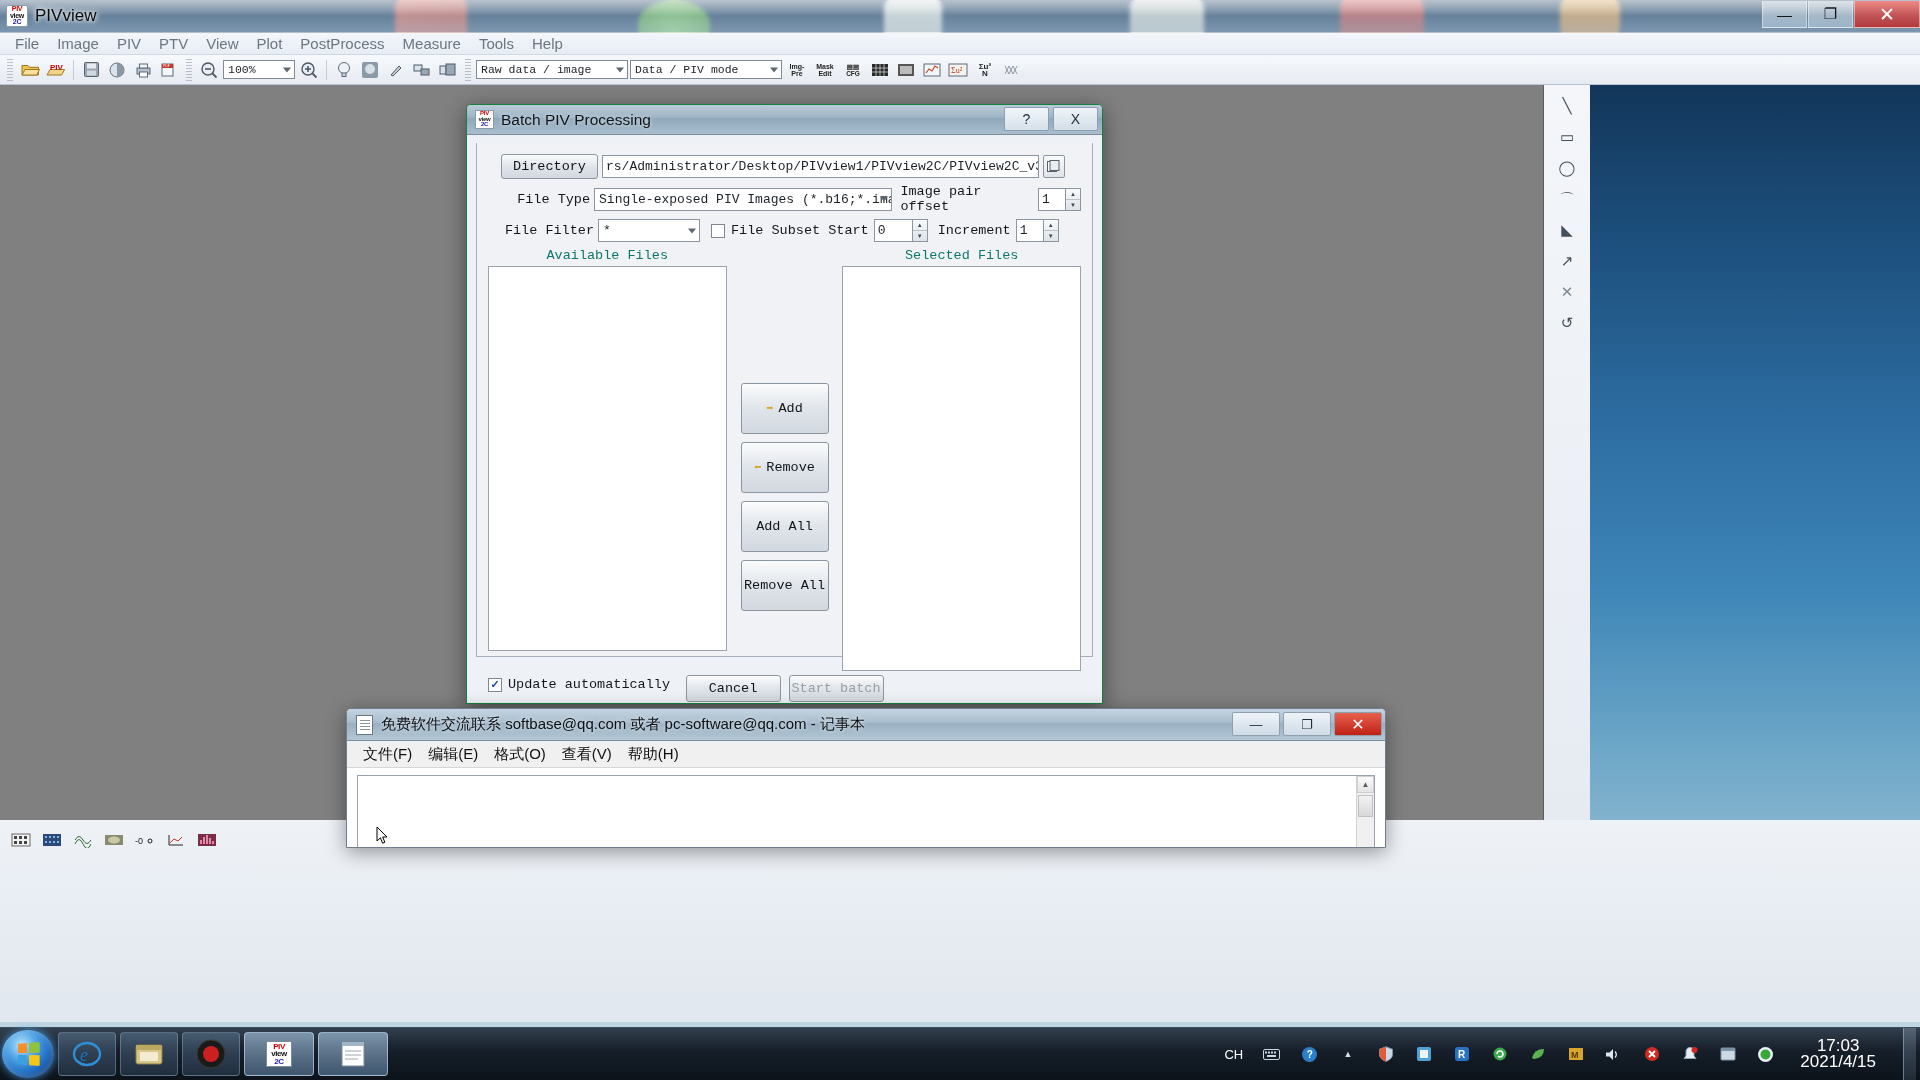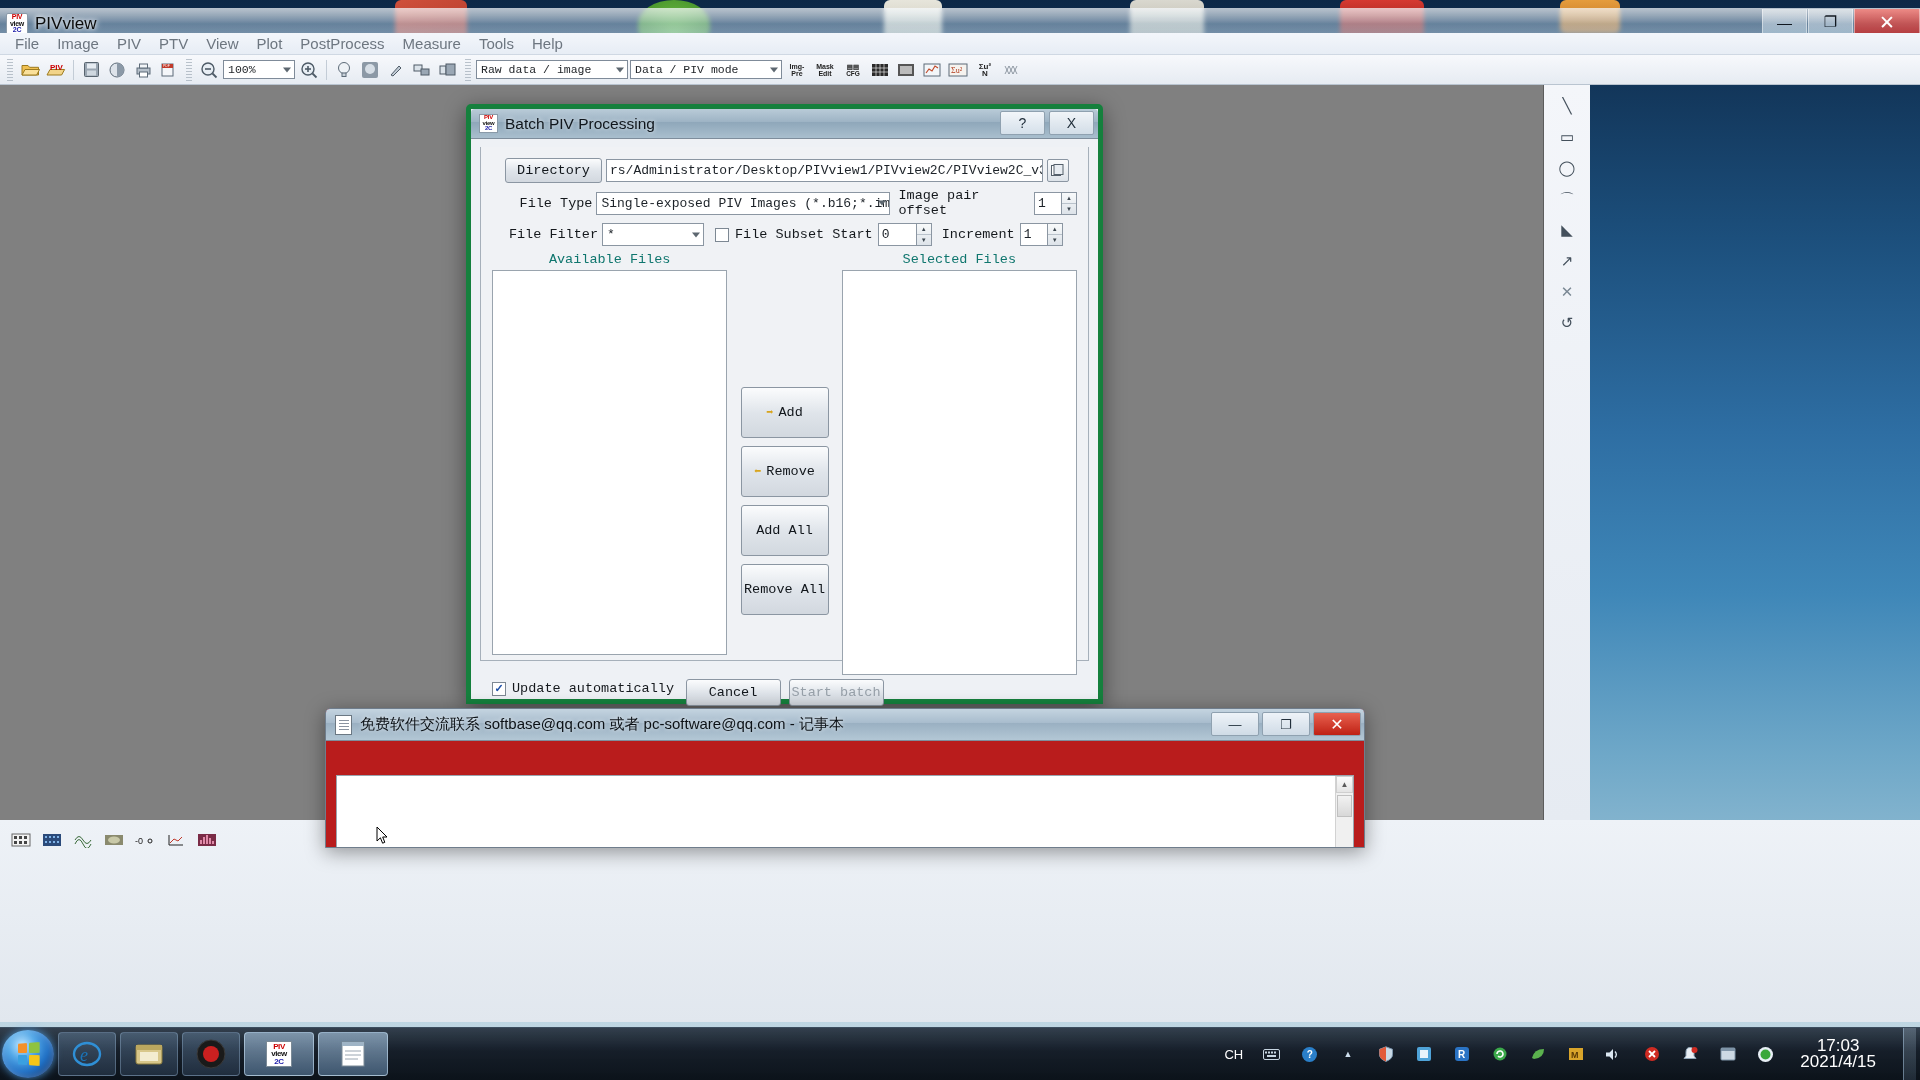--- a/index.html
+++ b/index.html
@@ -15,21 +15,21 @@
     position:absolute; inset:0;
     background:
       linear-gradient(180deg,#0d2847 0%, #1c4f7c 22%, #2e6ea3 40%, #3f87b8 55%, #6fa8c8 70%, #9ec3d6 85%, #cfe0e8 100%);
   }
   .dt-icon-blob { position:absolute; border-radius:6px; opacity:.95; }
   
   #app-window {
     position:absolute; left:0; top:0; width:1920px; height:1022px;
   }
   #app-titlebar {
-    position:absolute; left:0; top:8px; width:1920px; height:33px;
+    position:absolute; left:0; top:0; width:1920px; height:33px;
     background:linear-gradient(180deg, rgba(236,245,252,.55), rgba(176,204,226,.5) 48%, rgba(150,186,214,.55));
     backdrop-filter: blur(2px);
     display:flex; align-items:center;
     border-bottom:1px solid rgba(255,255,255,.35);
   }
   #app-titlebar .glass-overlay{
     position:absolute; inset:0;
     background:linear-gradient(180deg,rgba(255,255,255,.42),rgba(255,255,255,.05) 50%, rgba(255,255,255,.22));
     pointer-events:none;
   }
@@ -119,21 +119,21 @@
     font-size:12px; color:#333;}
   #statusbar {
     position:absolute; right:0; top:-12px; width:376px; height:30px;
     display:flex;align-items:center;justify-content:flex-end;padding-right:8px;
     font-size:13.5px;color:#1a1a1a;
   }
   
   #batch-dialog {
     position:absolute; left:466px; top:104px; width:637px; height:600px;
     background:#eef1f5;
-    border:5px solid #15803d;
+    border:1px solid #15803d;
     border-radius:5px 5px 0 0;
     box-shadow:0 5px 22px rgba(0,0,0,.45);
     z-index:30;
   }
   #batch-titlebar {
     height:30px;
     background:linear-gradient(180deg,#b9cbd8,#9db3c4 45%,#8fa7ba 46%,#a9bfce);
     border-radius:4px 4px 0 0;
     display:flex;align-items:center; padding-left:8px;
     border-bottom:1px solid #7e8d9c;
@@ -212,22 +212,22 @@
   .arrow-g{ color:#d8a41c; font-size:12px; margin-right:5px;}
   
   .dlg-footer{
     position:absolute; left:0; bottom:-46px; width:100%;
     display:flex;justify-content:center;gap:8px;
   }
   .dlg-footer .btn3d{ width:95px; padding:5px 0; }
   .btn3d.disabled{ color:#97a0a9; }
   
   #notepad{
-    position:absolute; left:325px; top:708px; width:1040px; height:140px;
-    background:#b91c1c; border:1px solid #6f7d8c; border-radius:5px 5px 0 0;
+    position:absolute; left:346px; top:708px; width:1040px; height:140px;
+    background:#ffffff; border:1px solid #6f7d8c; border-radius:5px 5px 0 0;
     box-shadow:0 4px 20px rgba(0,0,0,.4);
     z-index:40;
   }
   #np-titlebar{
     height:32px;
     background:linear-gradient(180deg,#c4d4e0,#a8bccd 45%,#9ab0c2 46%,#b3c7d5);
     border-radius:4px 4px 0 0; display:flex;align-items:center;padding-left:9px;
     border-bottom:1px solid #7e8d9c; position:relative;
   }
   .np-ico{
@@ -691,20 +691,27 @@
 <div id="notepad">
   <div id="np-titlebar">
     <div class="np-ico"></div>
     <span id="np-title">免费软件交流联系 softbase@qq.com 或者 pc-software@qq.com - 记事本</span>
     <div class="np-wbtns">
       <div class="np-wbtn">—</div>
       <div class="np-wbtn">❐</div>
       <div class="np-wbtn close">✕</div>
     </div>
   </div>
+  <div id="np-menubar">
+    <div class="np-menu">文件(F)</div>
+    <div class="np-menu">编辑(E)</div>
+    <div class="np-menu">格式(O)</div>
+    <div class="np-menu">查看(V)</div>
+    <div class="np-menu">帮助(H)</div>
+  </div>
   <div id="np-textarea">
     <div class="np-scroll">
       <div class="sbtn">▲</div>
       <div class="sthumb"></div>
     </div>
   </div>
 </div>
 
 <div id="mouse-cursor">
   <svg width="13" height="20" viewBox="0 0 13 20">

